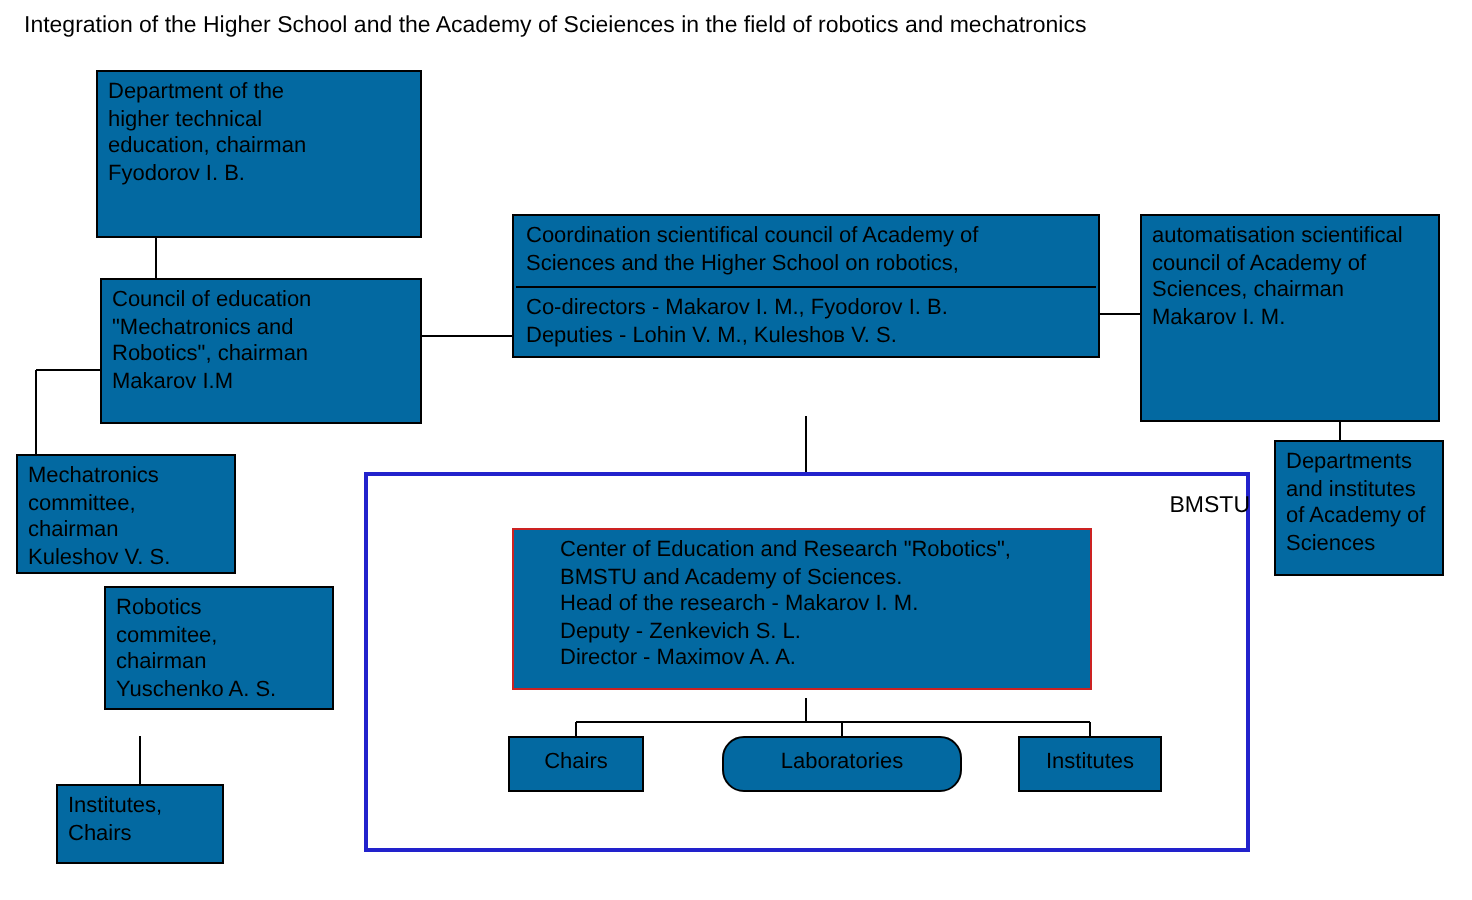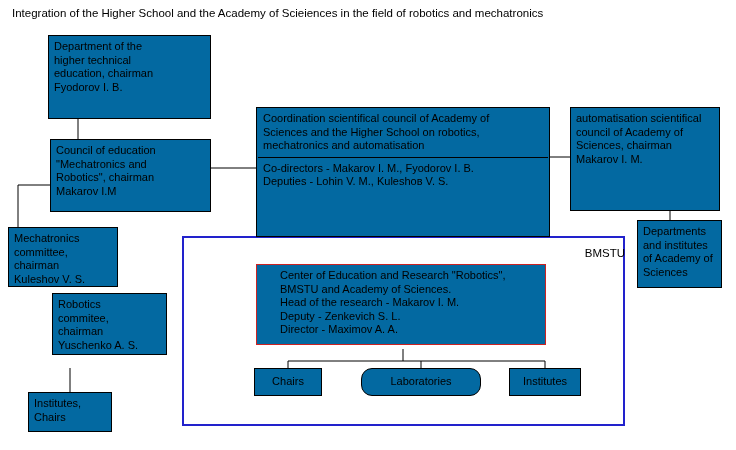--- a/index.html
+++ b/index.html
@@ -106,24 +106,23 @@
     <div class="line">Fyodorov I. B.</div>
   </div>
 
   <div class="box" style="left:50px; top:139px; width:161px; height:73px;">
     <div class="line">Council of education</div>
     <div class="line">"Mechatronics and</div>
     <div class="line">Robotics", chairman</div>
     <div class="line">Makarov I.M</div>
   </div>
 
-  <div class="box" style="left:256px; top:107px; width:294px; height:130px; padding:4px 6px;">
+  <div class="box" style="left:256px; top:107px; width:294px; height:72px; padding:4px 6px;">
     <div class="line">Coordination scientifical council of Academy of</div>
     <div class="line">Sciences and the Higher School on robotics,</div>
-    <div class="line">mechatronics and automatisation</div>
     <div class="divider"></div>
     <div class="section">
       <div class="line">Co-directors - Makarov I. M., Fyodorov I. B.</div>
       <div class="line">Deputies - Lohin V. M., Kuleshoв V. S.</div>
     </div>
   </div>
 
   <div class="box" style="left:570px; top:107px; width:150px; height:104px;">
     <div class="line">automatisation scientifical</div>
     <div class="line">council of Academy of</div>

